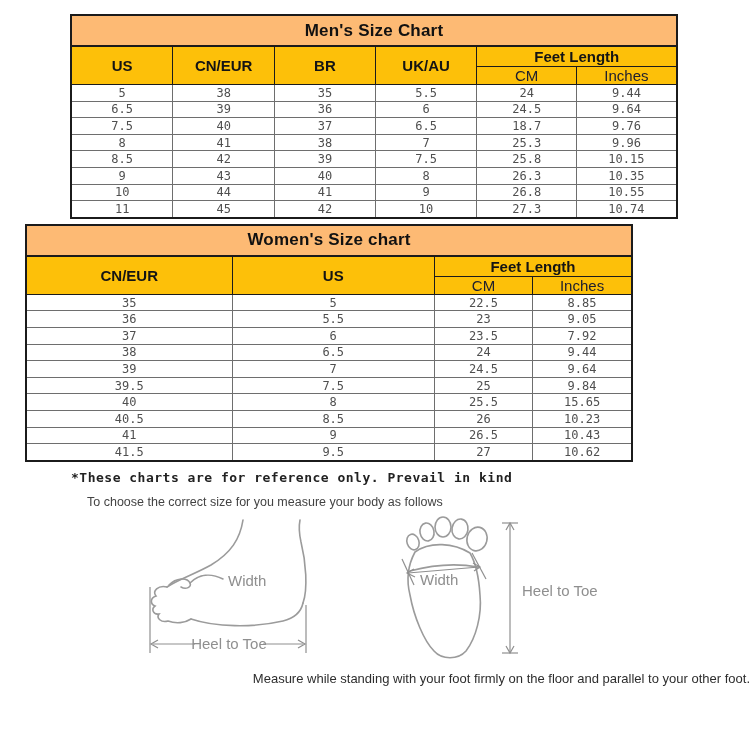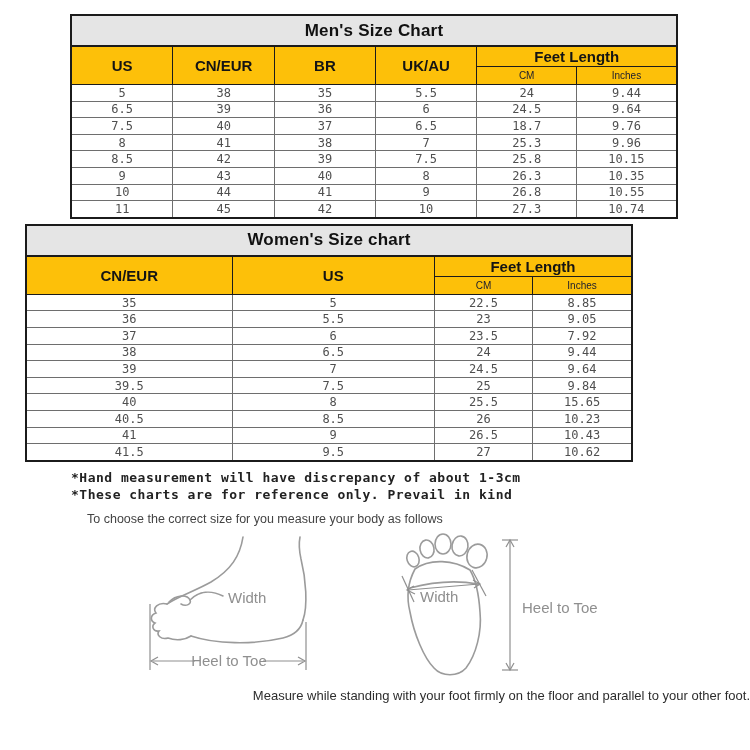--- a/index.html
+++ b/index.html
@@ -10,32 +10,32 @@
   
   table.size-table {
     border-collapse:collapse; table-layout:fixed;
     width:608px; margin-left:70px;
     border:2px solid var(--outer-border);
   }
   table.size-table.mens { margin-top:14px; }
   table.size-table.womens { margin-top:5px;margin-left:25px; }
   td.title {
     height:27px; text-align:center; font-weight:bold; font-size:17px;
-    color:#111; background:#e5e5e5; border:2px solid var(--outer-border);
+    color:#111; background:#fdba74; border:2px solid var(--outer-border);
     letter-spacing:.2px;
   }
   th.hdr {
     background:var(--header-yellow); color:#141414;
     font-weight:bold; font-size:15px; text-align:center;
     border:1.5px solid var(--outer-border); padding:0;
   }
   tr.hdr1 th { height:20px; }
   tr.hdr2 th { height:17px; }
   th.hdr.feet { height:19px; }
-  th.hdr.sub { font-weight:normal; font-size:10px; color:#20202e; }
+  th.hdr.sub { font-weight:normal; font-size:15px; color:#20202e; }
   td.cell {
     height:15.6px; text-align:center; padding:0 2px;
     font-family:"DejaVu Sans Mono", monospace;
     font-size:12px; color:var(--data-text);
     border:1px solid var(--inner-border); background:#fff;
     white-space:nowrap;
   }
   
   .notes {
     margin:7px 0 0 71px;
@@ -237,21 +237,20 @@
         <tr>
           <td class="cell">41.5</td>
           <td class="cell">9.5</td>
           <td class="cell">27</td>
           <td class="cell">10.62</td>
         </tr>
       </tbody>
   </table>
 
   <div class="notes">
-    <div>*Hand measurement will have discrepancy of about 1-3cm</div>
     <div>*These charts are for reference only. Prevail in kind</div>
   </div>
 
   <div class="howto-sub">To choose the correct size for you measure your body as follows</div>
 
   <div class="diagrams">
 
     <svg class="diagram side-view" width="172" height="142" viewBox="0 0 172 142">
       <g fill="none" stroke="#9b9b9b" stroke-width="1.6" stroke-linecap="round">
 

